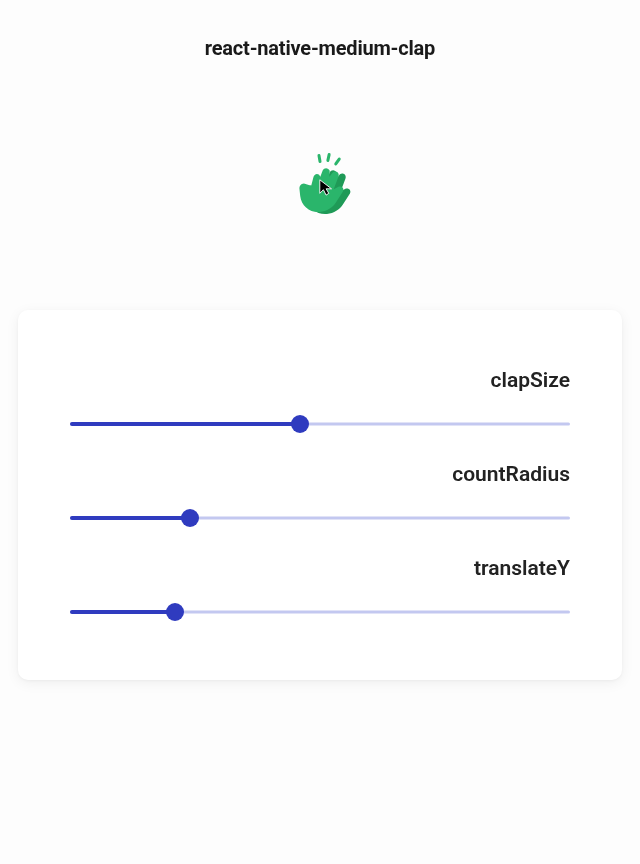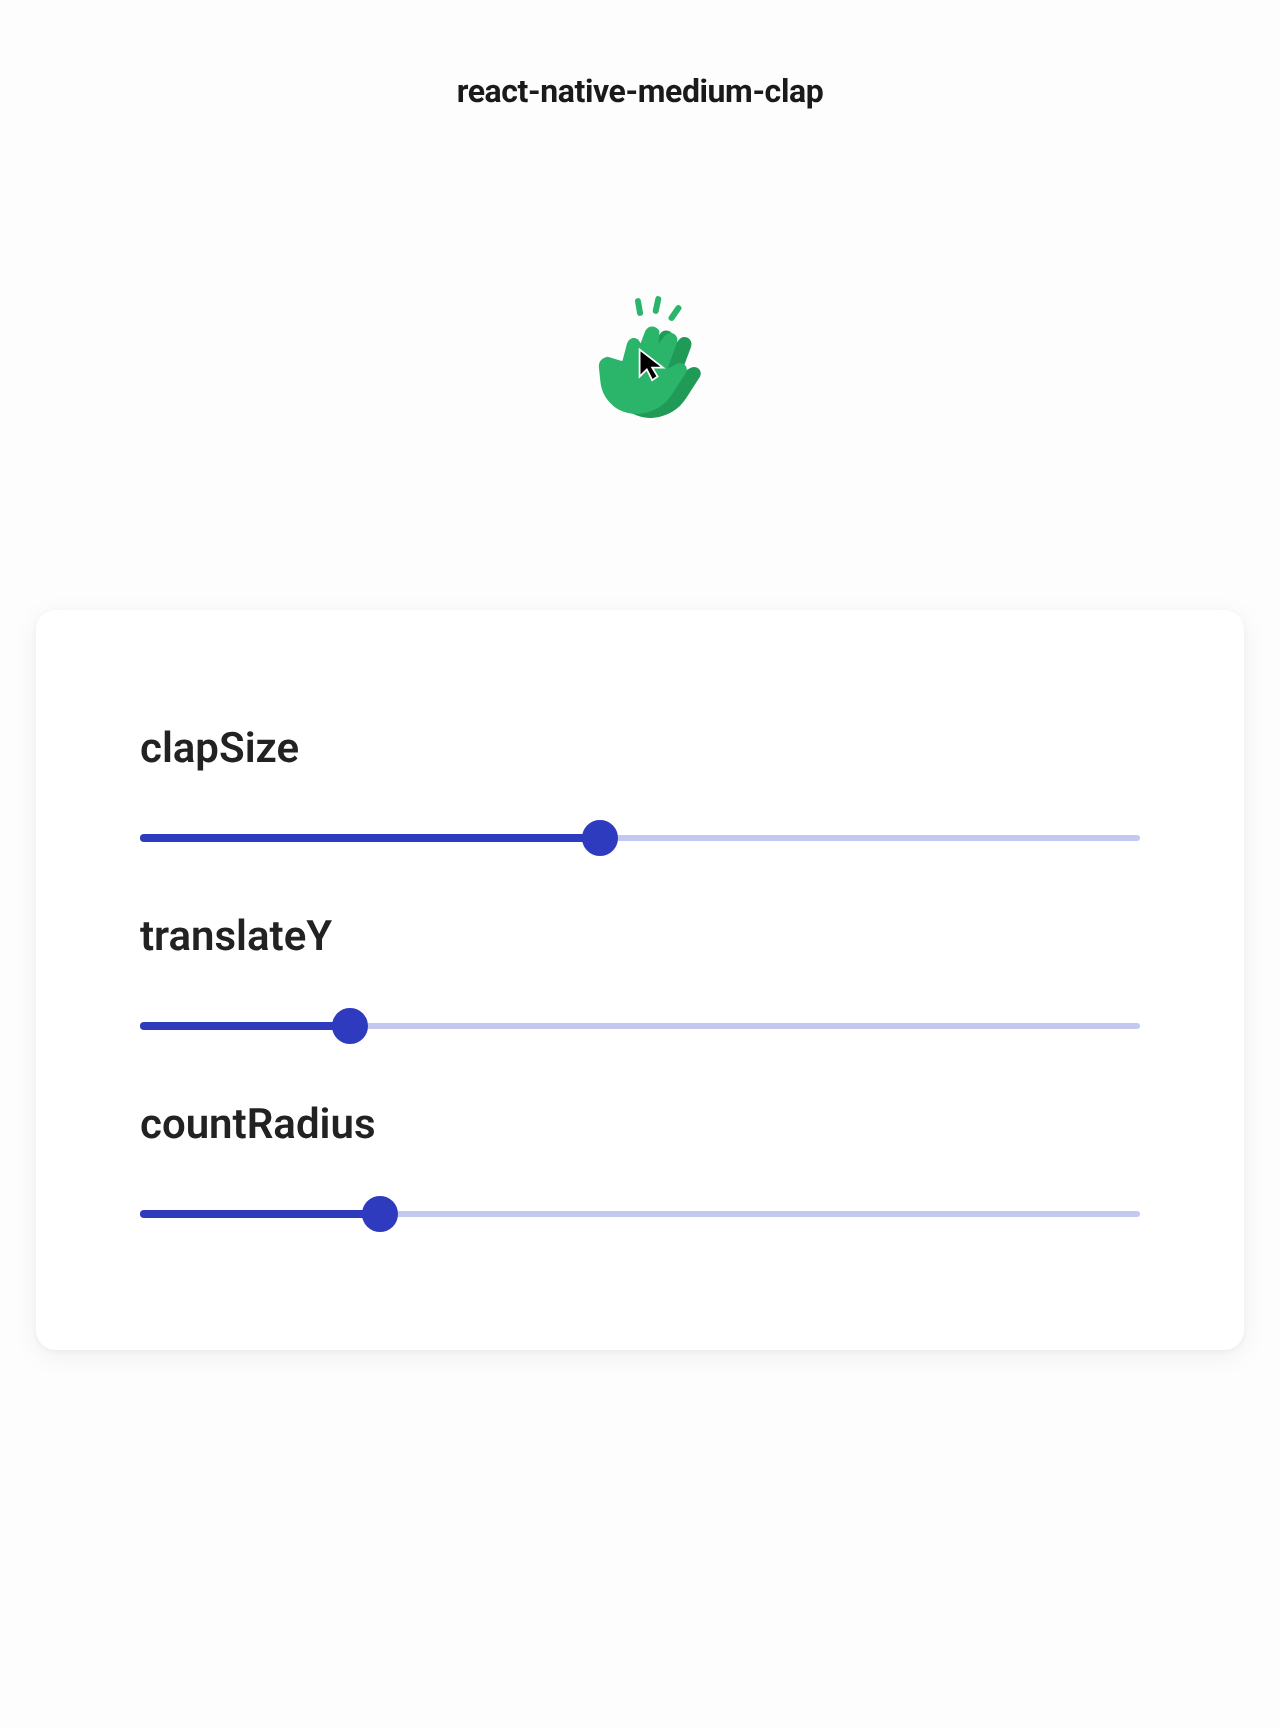--- a/index.html
+++ b/index.html
@@ -5,21 +5,21 @@
   * { box-sizing: border-box; margin: 0; padding: 0; }
   html, body { width: 640px; height: 864px; }
   body {
     background: #fdfdfd;
     font-family: -apple-system, BlinkMacSystemFont, "Segoe UI", Roboto, Helvetica, Arial, sans-serif;
     color: #1a1a1a;
   }
   .title {
     text-align: center;
     font-weight: 700;
-    font-size: 16px;
+    font-size: 20px;
     padding-top: 36px;
     letter-spacing: -0.2px;
   }
   .clap-area {
     height: 250px;
     display: flex;
     align-items: center;
     justify-content: center;
     position: relative;
   }
@@ -36,20 +36,21 @@
     width: 18px;
     height: 18px;
     display: block;
   }
   .panel {
     margin: 0 18px 24px 18px;
     background: #ffffff;
     border-radius: 10px;
     box-shadow: 0 3px 14px rgba(0,0,0,0.06), 0 1px 3px rgba(0,0,0,0.04);
     padding: 58px 52px 58px 52px;
+    text-align: right;
   }
   .row {
     margin-bottom: 28px;
   }
   .row:last-child { margin-bottom: 0; }
   .row-label {
     font-weight: 600;
     font-size: 21px;
     color: #222;
     margin-bottom: 22px;
@@ -123,31 +124,31 @@
   <div class="row">
     <div class="row-label">clapSize</div>
     <div class="slider">
       <div class="slider-track-bg"></div>
       <div class="slider-track-fill" style="width:46%"></div>
       <div class="slider-thumb" style="left:46%"></div>
     </div>
   </div>
 
   <div class="row">
+    <div class="row-label">countRadius</div>
+    <div class="slider">
+      <div class="slider-track-bg"></div>
+      <div class="slider-track-fill" style="width:24%"></div>
+      <div class="slider-thumb" style="left:24%"></div>
+    </div>
+  </div>
+
+  <div class="row">
     <div class="row-label">translateY</div>
     <div class="slider">
       <div class="slider-track-bg"></div>
       <div class="slider-track-fill" style="width:21%"></div>
       <div class="slider-thumb" style="left:21%"></div>
     </div>
   </div>
 
-  <div class="row">
-    <div class="row-label">countRadius</div>
-    <div class="slider">
-      <div class="slider-track-bg"></div>
-      <div class="slider-track-fill" style="width:24%"></div>
-      <div class="slider-thumb" style="left:24%"></div>
-    </div>
-  </div>
-
 
 </div>
 
 </body></html>

